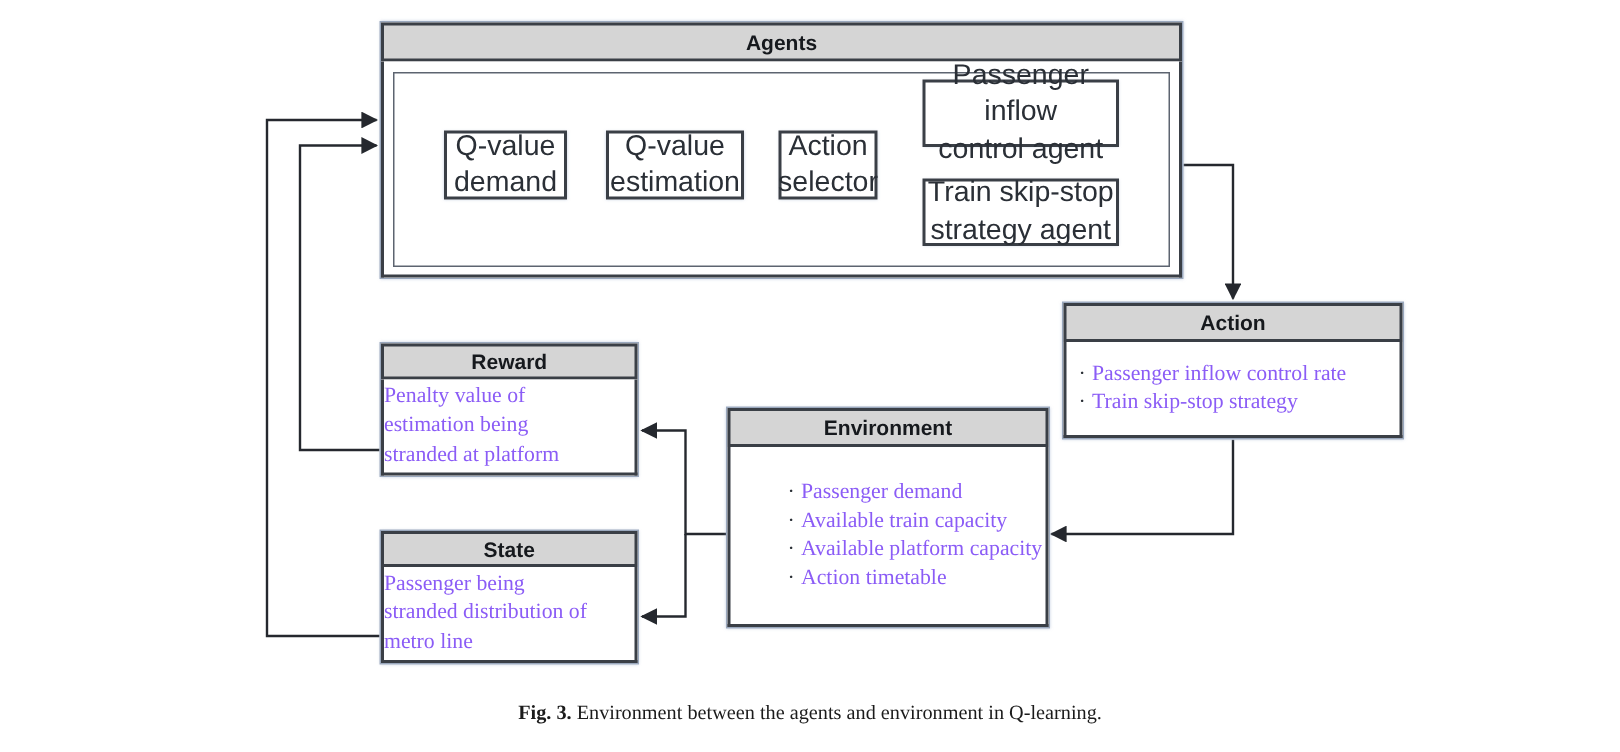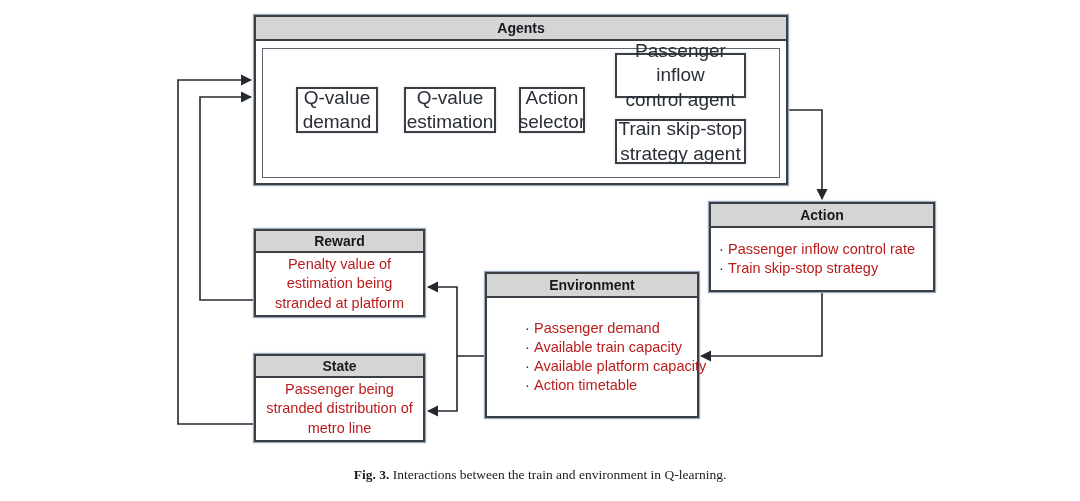--- a/index.html
+++ b/index.html
@@ -47,28 +47,29 @@
     line-height: 1.0;
     display: flex;
     align-items: center;
     justify-content: center;
   }
   .node .bdy {
     box-sizing: border-box;
     border: 2px solid #3a3f46;
     border-top: none;
     background: #ffffff;
-    color: #b91c1c;
+    color: #8b5cf6;
     font-size: 14.5px;
     line-height: 1.32;
+    font-family: Liberation Serif, serif;
   }
   .bdy.center {
     display: flex;
     flex-direction: column;
-    align-items: center;
+    align-items: flex-start;
     justify-content: center;
     text-align: center;
   }
   .bdy.listed {
     display: flex;
     flex-direction: column;
     justify-content: center;
     padding-left: 8px;
   }
   .bdy .li {
@@ -223,16 +224,16 @@
     <div class="hdr" style="height:24px;">State</div>
     <div class="bdy center" style="height:64px;">
       <div>Passenger being</div>
       <div>stranded distribution of</div>
       <div>metro line</div>
     </div>
   </div>
 
   <div class="caption" style="left:0px; top:467px; width:1080px;">
     <b>Fig. 3.</b>
-    <span>Interactions between the train and environment in Q-learning.</span>
+    <span>Environment between the agents and environment in Q-learning.</span>
   </div>
 
 </div>
 
 </body></html>

